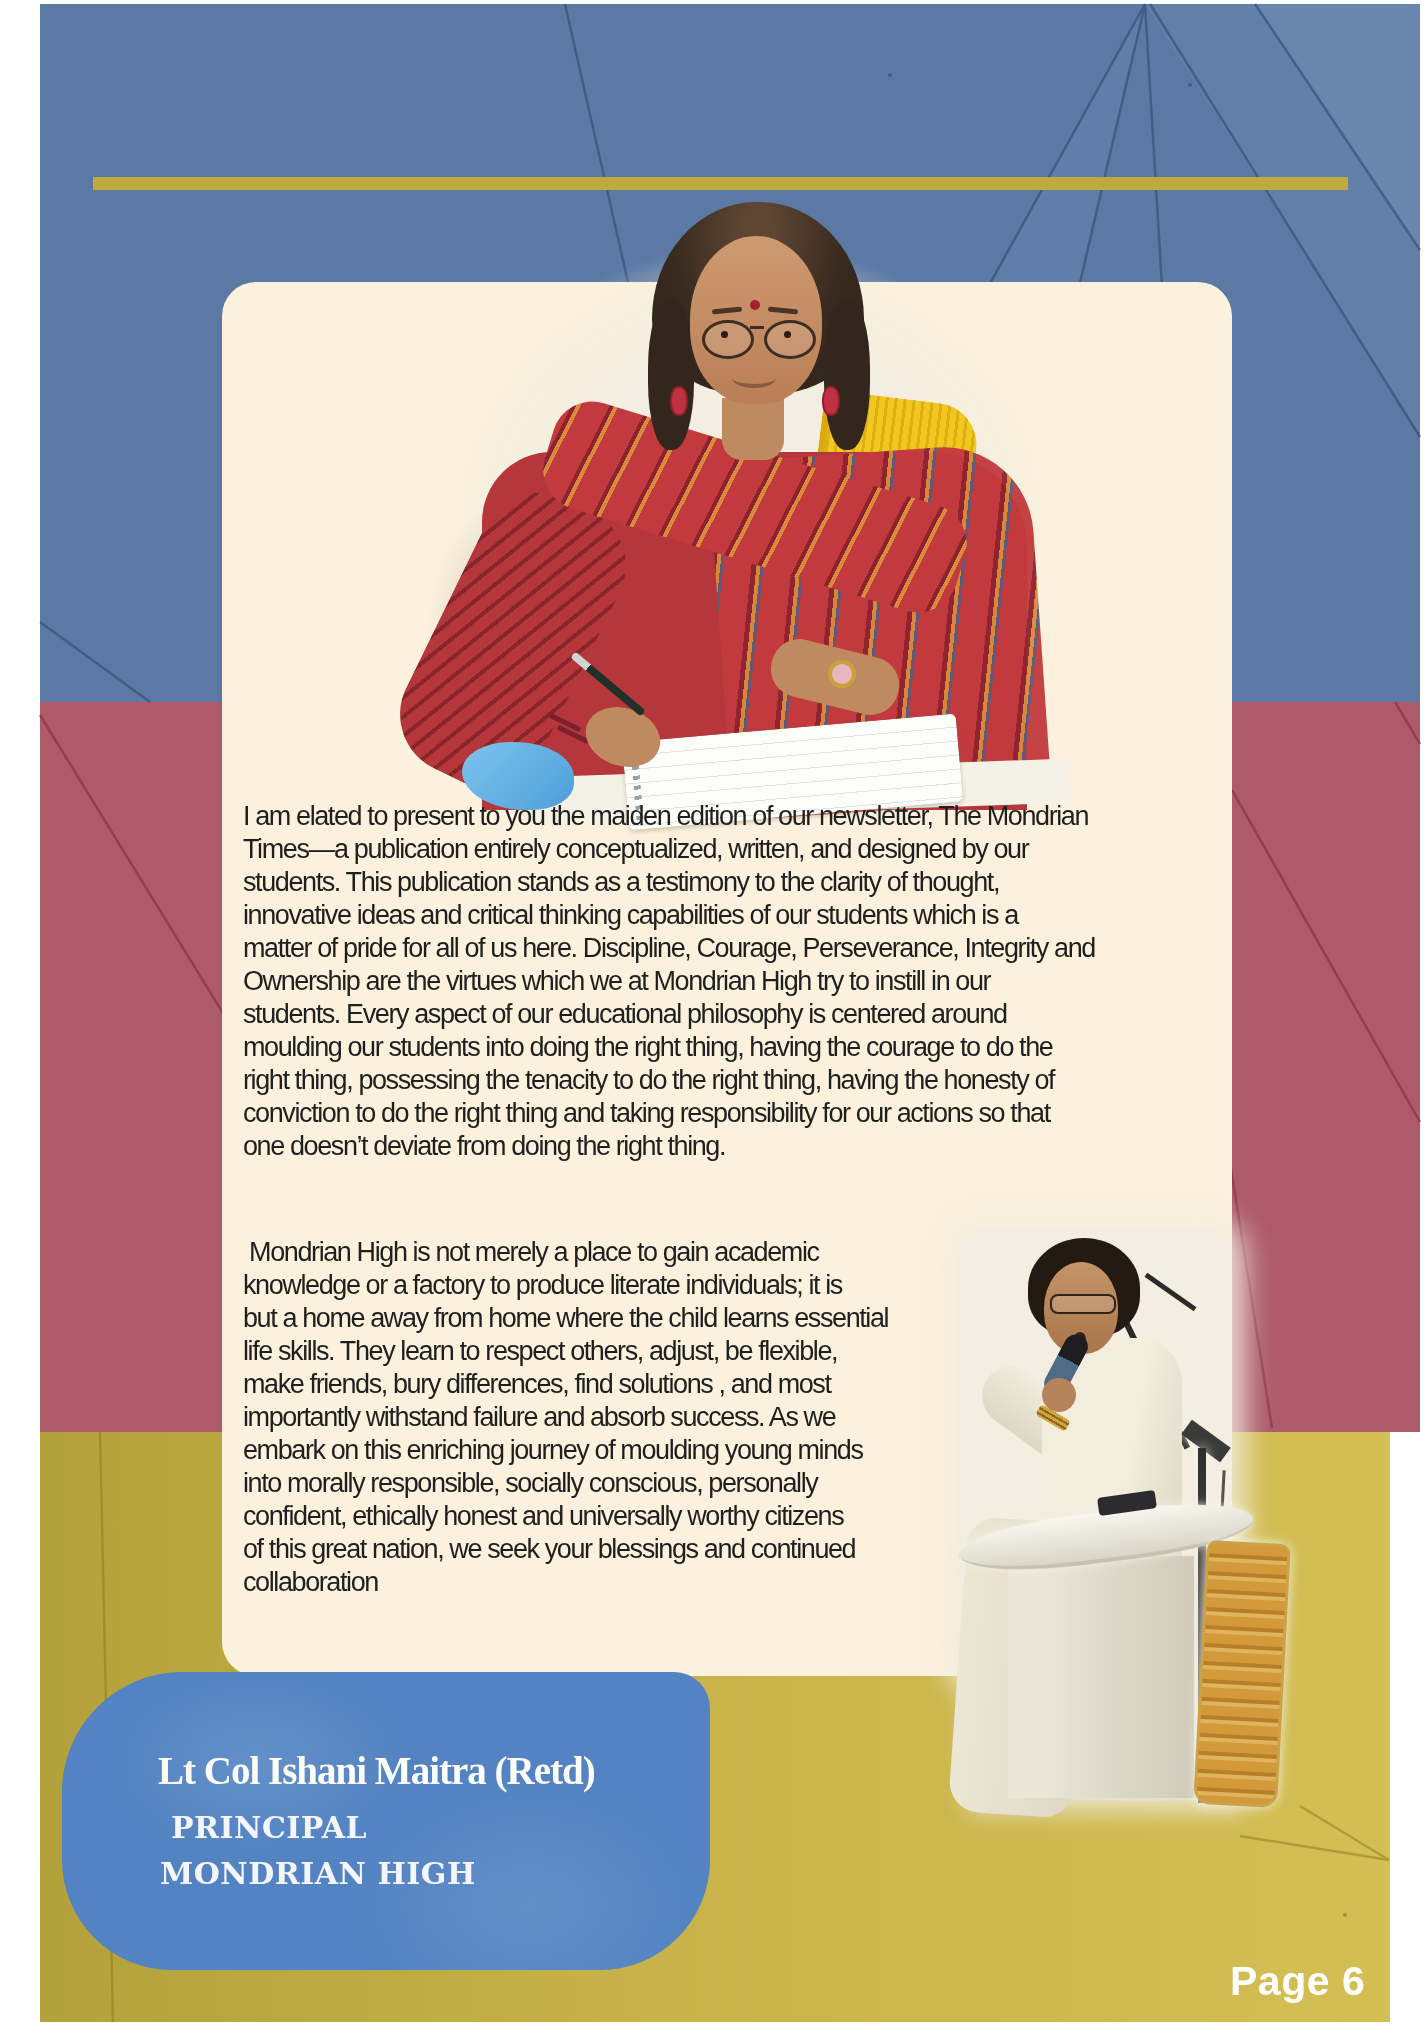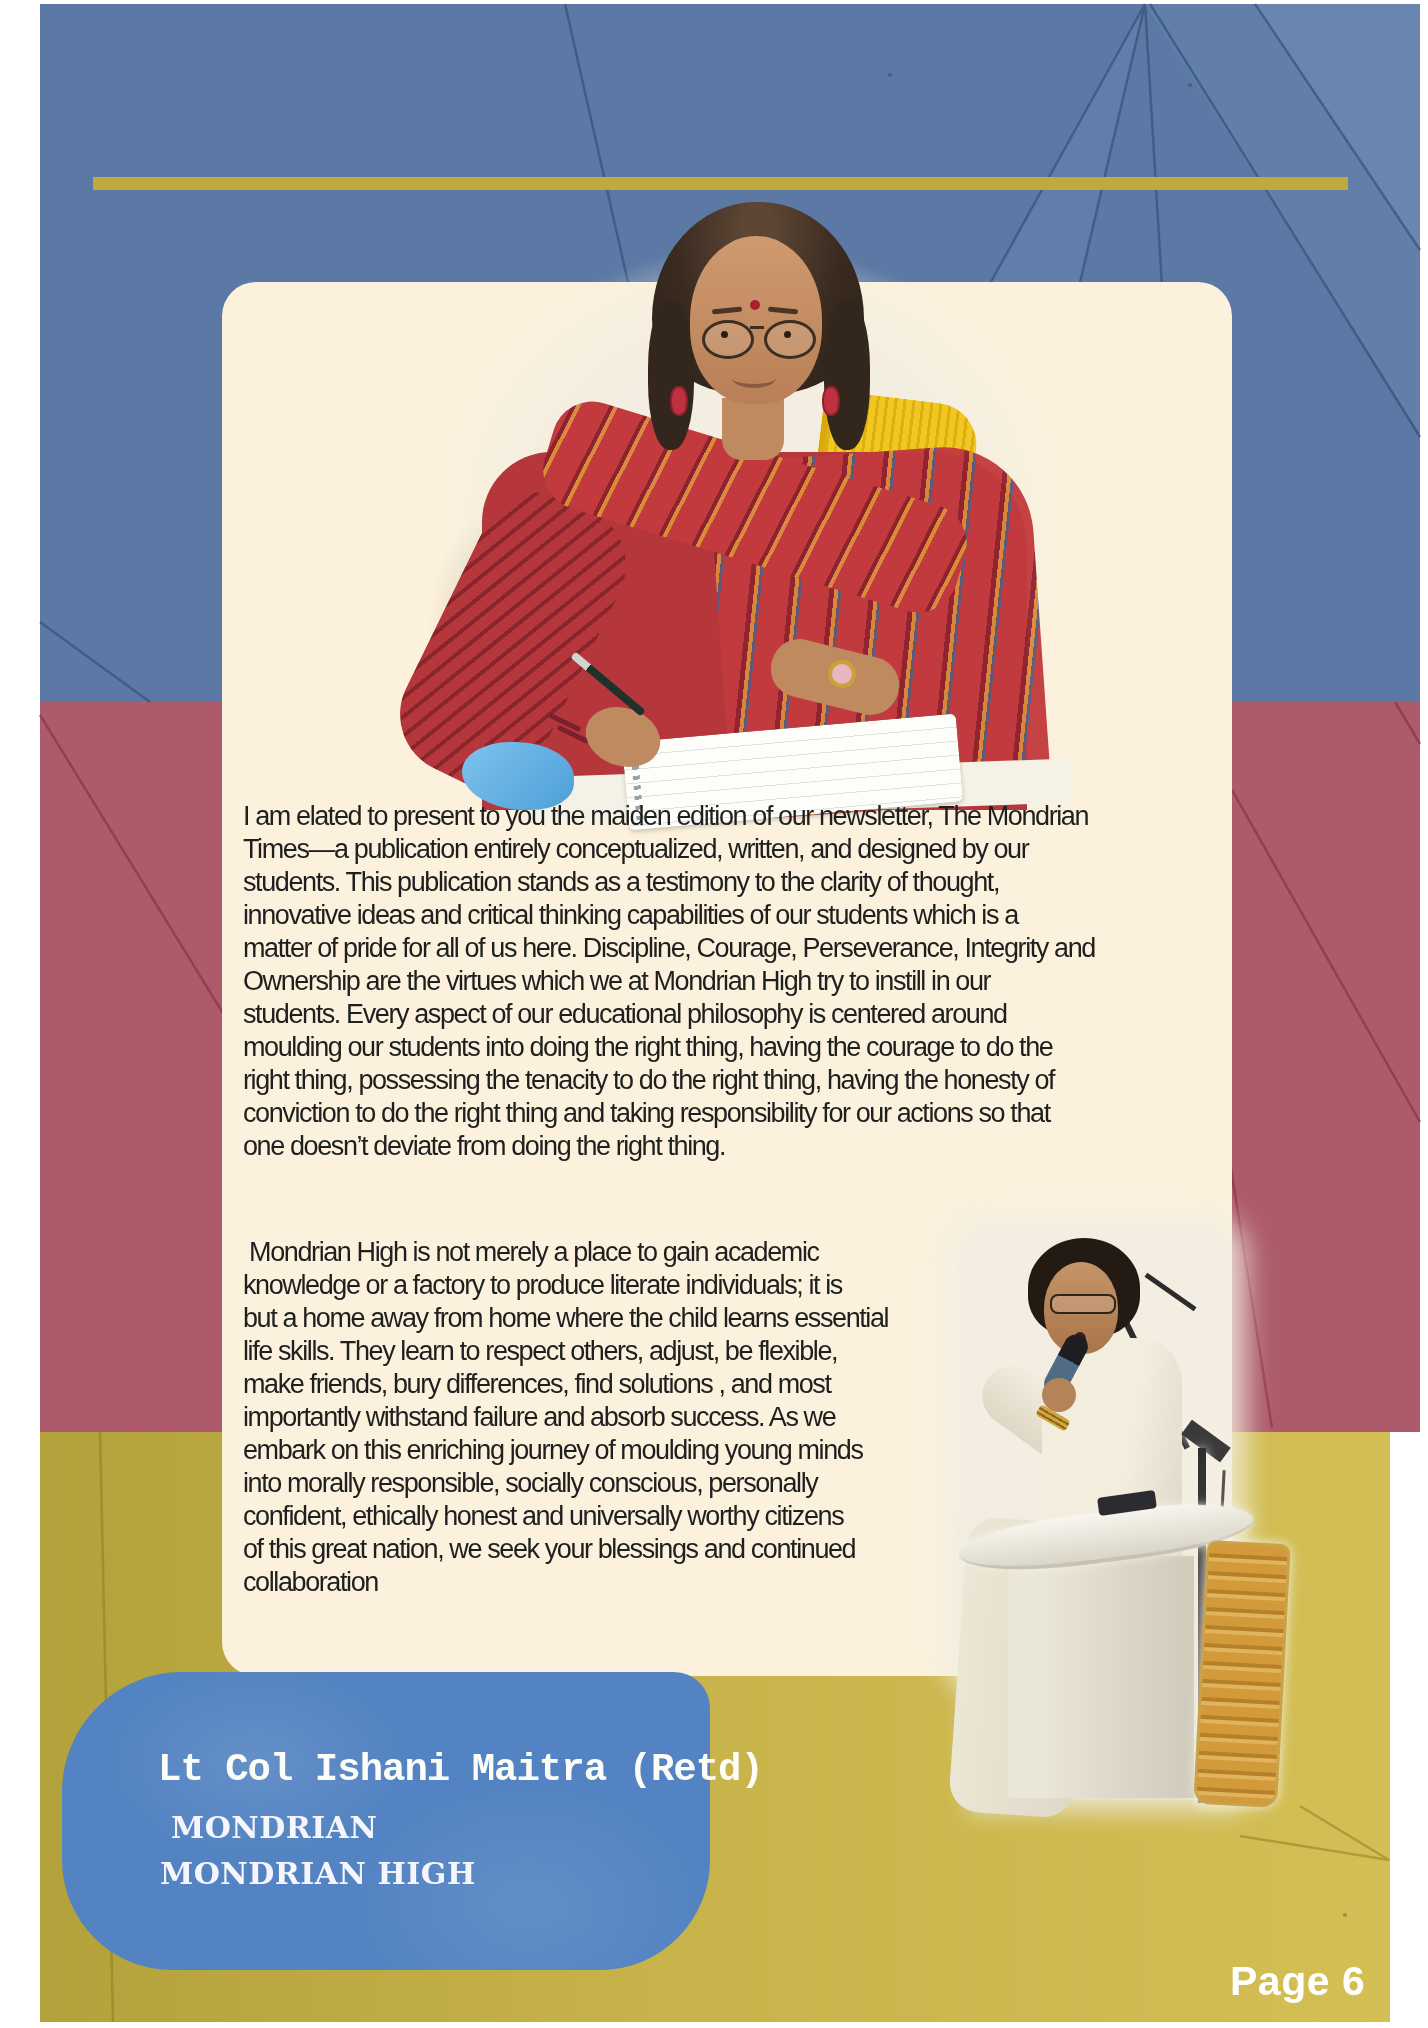--- a/index.html
+++ b/index.html
@@ -28,21 +28,21 @@
   .p1{left:243px;top:800px;width:1000px;}
   .p2{left:243px;top:1236px;width:740px;}
 
   
   .sig-box{left:62px;top:1672px;width:648px;height:298px;
            border-radius:120px 36px 110px 110px;
            background:
              radial-gradient(220px 140px at 30% 30%,rgba(255,255,255,.10),rgba(255,255,255,0) 70%),
              radial-gradient(260px 180px at 72% 78%,rgba(255,255,255,.09),rgba(255,255,255,0) 70%),
              #5383c2;}
-  .sig-name{left:158px;top:1748px;font-family:Liberation Mono, monospace;font-weight:700;
+  .sig-name{left:158px;top:1748px;font-family:Liberation Serif, serif;font-weight:700;
             font-size:39px;letter-spacing:-1px;color:#fdfdf8;white-space:pre;}
   .sig-role{left:160px;top:1810px;font-family:"DejaVu Serif",serif;font-weight:700;
             font-size:30px;letter-spacing:.5px;color:#f4f6fb;white-space:pre;}
   .sig-school{left:160px;top:1856px;font-family:"DejaVu Serif",serif;font-weight:700;
             font-size:30px;letter-spacing:.5px;color:#f4f6fb;white-space:pre;}
 
   
   .page-num{left:1230px;top:1958px;font-size:41px;font-weight:700;color:#ffffff;letter-spacing:.5px;}
 
   
@@ -276,18 +276,18 @@
     <div class="abs pp-pole"></div>
     <div class="abs pp-rod"></div>
     <div class="abs pp-front"></div>
     <div class="abs pp-desk"></div>
     <div class="abs pp-phone"></div>
     <div class="abs pp-bag"></div>
   </div>
 
   <div class="abs sig-box"></div>
   <div class="abs sig-name">Lt Col Ishani Maitra (Retd)</div>
-  <div class="abs sig-role"> MONDRIAN</div>
+  <div class="abs sig-role"> PRINCIPAL</div>
   <div class="abs sig-school">MONDRIAN HIGH</div>
 
   <div class="abs page-num">Page 6</div>
 
 </div>
 
 </body></html>

